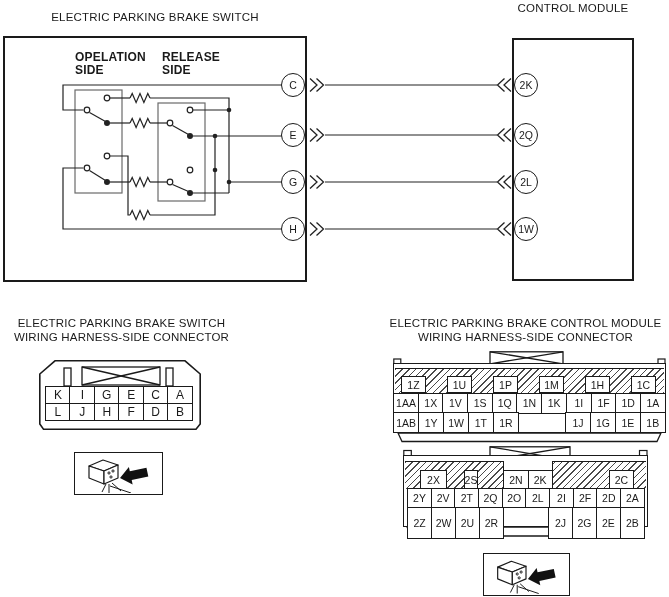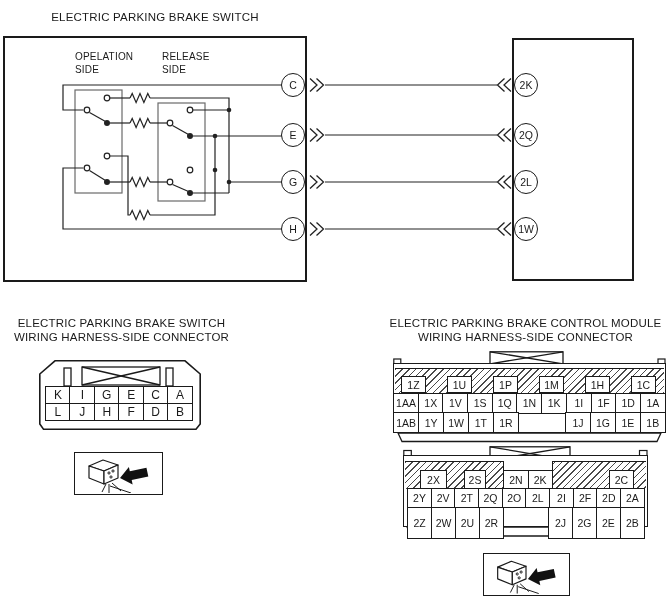--- a/index.html
+++ b/index.html
@@ -1,20 +1,20 @@
 <!DOCTYPE html>
 <html><head>
 <meta charset="utf-8">
 <style>
   html,body{margin:0;padding:0;background:#fff;}
   .canvas{position:relative;width:669px;height:597px;background:#fff;
           font-family:"Liberation Sans",sans-serif;color:#1a1a1a;overflow:hidden;}
   .abs{position:absolute;}
   .title{font-size:11.5px;line-height:14px;text-align:center;letter-spacing:.2px;white-space:nowrap;}
-  .sublabel{font-size:10px;line-height:12.5px;letter-spacing:.2px;}
+  .sublabel{font-size:12px;line-height:12.5px;letter-spacing:.2px;font-weight:bold;}
   .bigbox{position:absolute;border:2px solid #1a1a1a;background:transparent;box-sizing:border-box;}
   .pin{position:absolute;width:24px;height:24px;border:1.4px solid #1a1a1a;border-radius:50%;
        background:#fff;box-sizing:border-box;display:flex;align-items:center;justify-content:center;
        font-size:10.5px;z-index:5;}
   svg.wiring{position:absolute;left:0;top:0;z-index:3;}
   .conn{position:absolute;}
   .conn svg{position:absolute;left:0;top:0;}
   .body-border{position:absolute;border:1.8px solid #1a1a1a;background:#fff;box-sizing:border-box;}
   .hatch{position:absolute;background:repeating-linear-gradient(135deg,#4a4a4a 0 1.1px,transparent 1.1px 4.8px);
          border-top:1.2px solid #1a1a1a;box-sizing:border-box;}
@@ -29,20 +29,21 @@
         display:flex;align-items:center;justify-content:center;font-size:10.5px;z-index:4;}
   .iconbox{position:absolute;border:1.4px solid #1a1a1a;background:#fff;box-sizing:border-box;}
 </style>
 </head>
 <body>
 
 <div class="canvas">
 
   <div class="abs title" style="left:3px;top:10px;width:304px;">ELECTRIC PARKING BRAKE SWITCH</div>
   <div class="abs title" style="left:483px;top:1px;width:180px;">
+    <div>CONTROL MODULE</div>
   </div>
 
   <div class="bigbox" style="left:3px;top:36px;width:304px;height:246px;"></div>
   <div class="bigbox" style="left:512px;top:38px;width:122px;height:243px;"></div>
 
   <div class="abs sublabel" style="left:75px;top:51px;">
     <div>OPELATION</div>
     <div>SIDE</div>
   </div>
   <div class="abs sublabel" style="left:162px;top:51px;">
@@ -254,21 +255,21 @@
           <line x1="87" y1="14.3" x2="167" y2="0.8"></line>
       </g>
       <rect x="0.8" y="4.5" width="7.5" height="8" fill="#fff" stroke="#1a1a1a" stroke-width="1.2"></rect>
       <rect x="236.5" y="4.5" width="7.5" height="8" fill="#fff" stroke="#1a1a1a" stroke-width="1.2"></rect>
       <polygon points="4,81 241,81 237,90 8,90" fill="#fff" stroke="#1a1a1a" stroke-width="1.3"></polygon>
     </svg>
     <div class="body-border" style="left:0;top:9px;width:245px;height:72px;"></div>
     <div class="hatch" style="left:1.8px;top:15px;width:241.4px;height:28px;"></div>
     <div class="whitecenter" style="left:100px;top:15px;width:50px;height:28px;"></div>
     <div class="toplabel" style="left:17px;top:24px;width:27px;height:19.5px;">2X</div>
-    <div class="toplabel" style="left:61px;top:24px;width:22px;height:19.5px;">2S</div>
+    <div class="toplabel" style="left:61px;top:24px;width:14px;height:19.5px;">2S</div>
     <div class="toplabel" style="left:100px;top:24px;width:26px;height:19.5px;">2N</div>
     <div class="toplabel" style="left:124.6px;top:24px;width:25px;height:19.5px;">2K</div>
     <div class="toplabel" style="left:162px;top:24px;width:25px;height:19.5px;margin-top:28px;">2H</div>
     <div class="toplabel" style="left:206px;top:24px;width:25px;height:19.5px;">2C</div>
     <div class="cells" style="left:4px;top:42.2px;width:238px;height:20px;">
       <div class="cell">2Y</div>
       <div class="cell">2V</div>
       <div class="cell">2T</div>
       <div class="cell">2Q</div>
       <div class="cell">2O</div>

